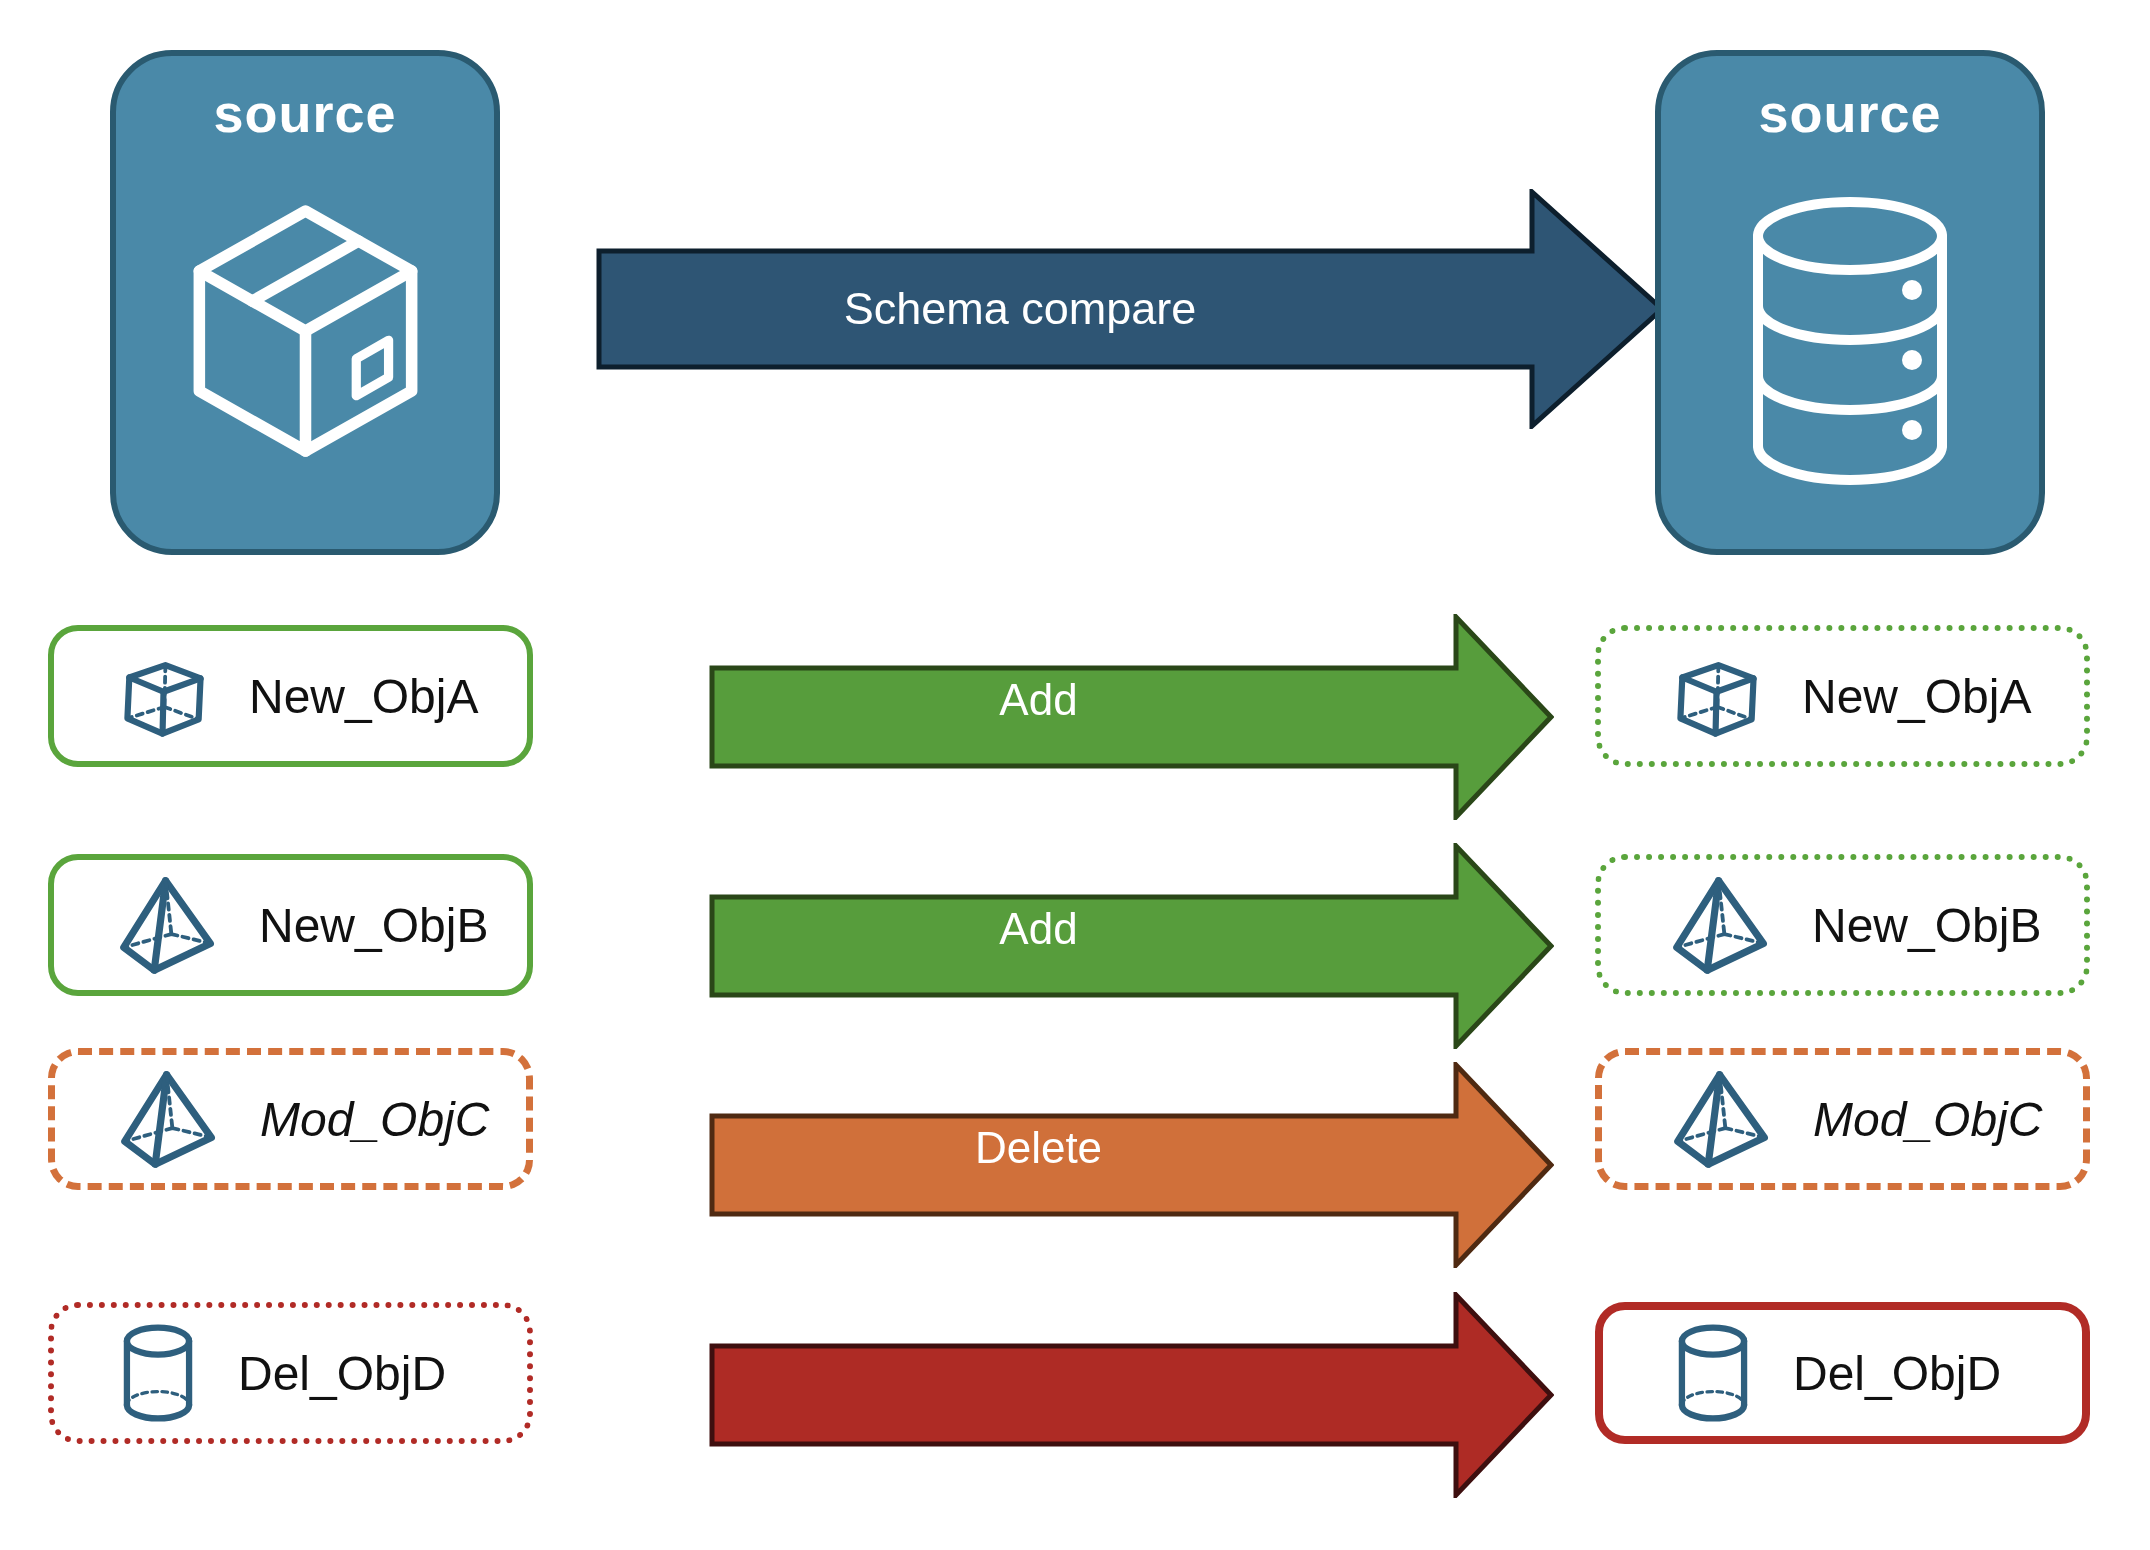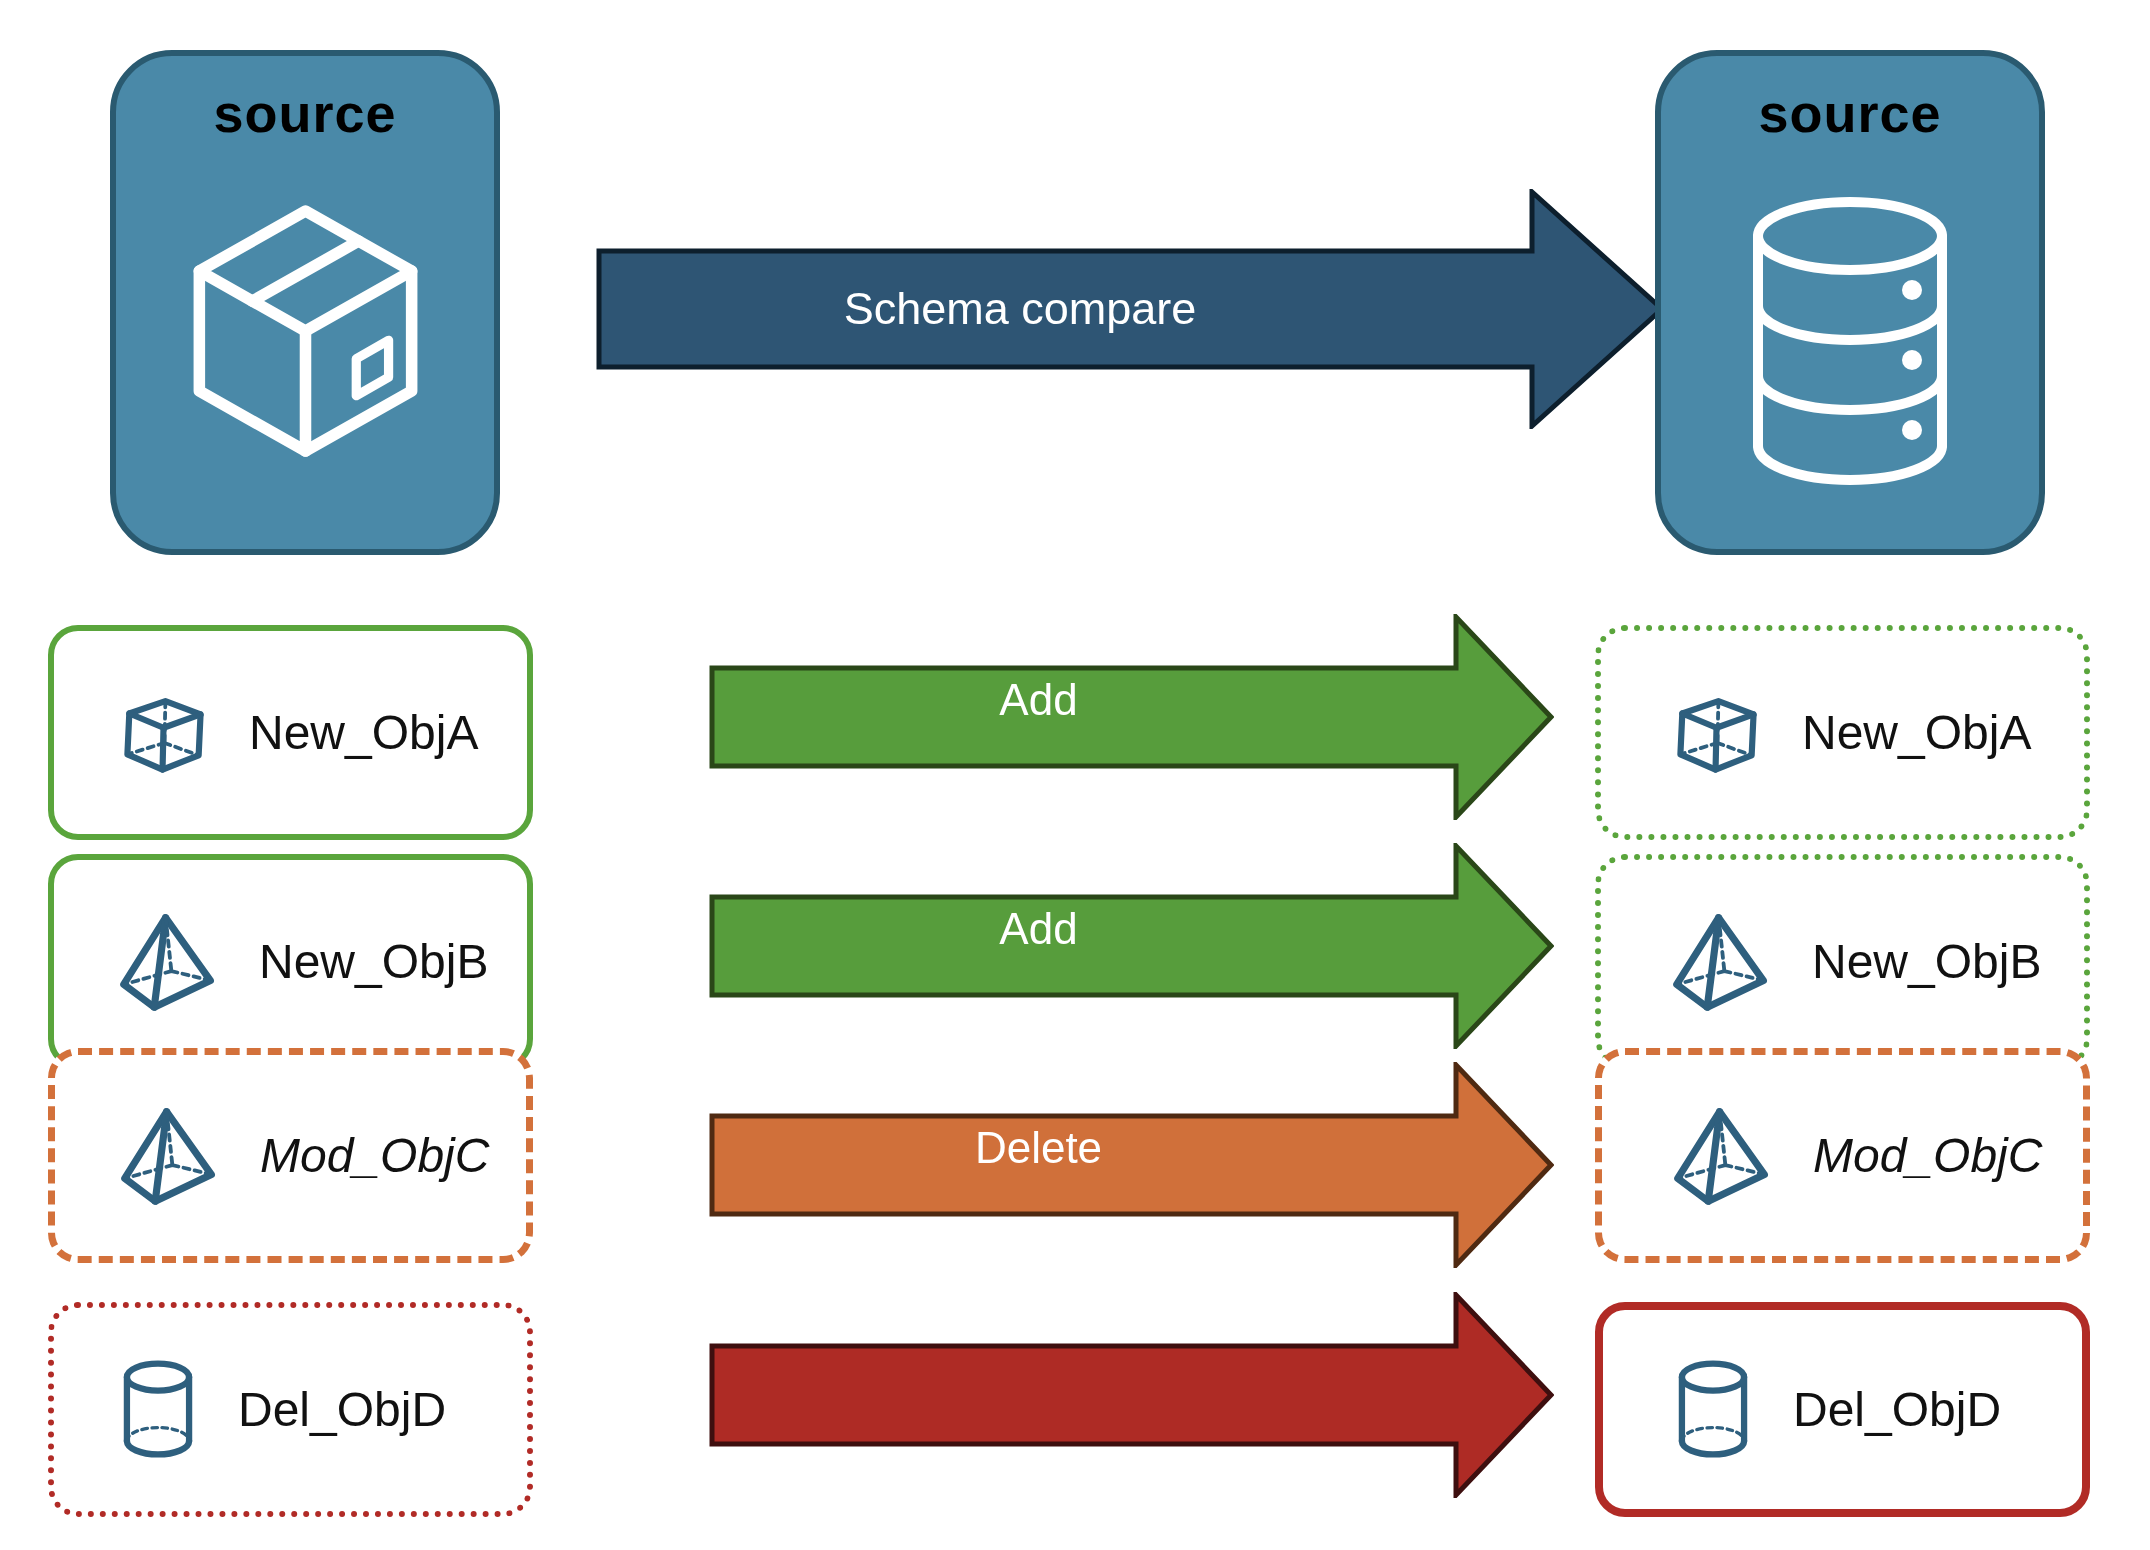--- a/index.html
+++ b/index.html
@@ -6,21 +6,21 @@
   body{font-family:"Liberation Sans", sans-serif;}
   .stage{position:relative;width:2150px;height:1550px;background:#fff;overflow:hidden;}
 
   
   .node{position:absolute;top:50px;width:390px;height:505px;
         background:var(--node-fill);border:6px solid var(--node-border);
         border-radius:62px;box-sizing:border-box;
         display:flex;flex-direction:column;align-items:center;}
   .node.source{left:110px;}
   .node.target{left:1655px;}
-  .node-title{margin-top:26px;color:#000000;font-size:54px;font-weight:700;letter-spacing:1px;}
+  .node-title{margin-top:26px;color:#ffffff;font-size:54px;font-weight:700;letter-spacing:1px;}
   .node-icon{flex:1;display:flex;align-items:center;justify-content:center;margin-bottom:18px;}
   .node-icon svg{display:block;}
   .wline{fill:none;stroke:#ffffff;stroke-width:5;stroke-linejoin:round;stroke-linecap:round;}
   .wthin{fill:none;stroke:#ffffff;stroke-width:4;stroke-linejoin:round;}
   .wdot{fill:#ffffff;stroke:none;}
 
   
   .flow-arrow{position:absolute;padding-left:44px;}
   .flow-arrow svg{display:block;}
   .arrow-label{position:absolute;display:flex;align-items:center;justify-content:center;
@@ -31,21 +31,21 @@
   .poly-green{fill:var(--green-arrow);stroke:var(--green-arrow-border);stroke-width:5;}
   .poly-orange{fill:var(--orange-arrow);stroke:var(--orange-arrow-border);stroke-width:5;}
   .poly-red{fill:var(--red-arrow);stroke:var(--red-arrow-border);stroke-width:5;}
 
   .row-arrow{left:665px;}
   .row-arrow .arrow-label{left:0;top:36px;width:747px;height:100px;}
   .row-arrow.r0{top:614px;} .row-arrow.r1{top:843px;}
   .row-arrow.r2{top:1062px;} .row-arrow.r3{top:1292px;}
 
   
-  .obj-card{position:absolute;width:485px;height:215px;box-sizing:border-box;
+  .obj-card{position:absolute;width:485px;height:142px;box-sizing:border-box;
             background:#fff;border-radius:30px;
             display:flex;align-items:center;padding-left:62px;gap:38px;}
   .obj-card.right{left:1595px;width:495px;padding-left:68px;}
   .obj-card.left{left:48px;}
   .obj-card.r0{top:625px;} .obj-card.r1{top:854px;}
   .obj-card.r2{top:1048px;font-style:italic;} .obj-card.r3{top:1302px;}
 
   .b-green-solid{border:6px solid var(--green);}
   .b-green-dotted{border:6px dotted var(--green);}
   .b-orange-dashed{border:7px dashed var(--orange);}

